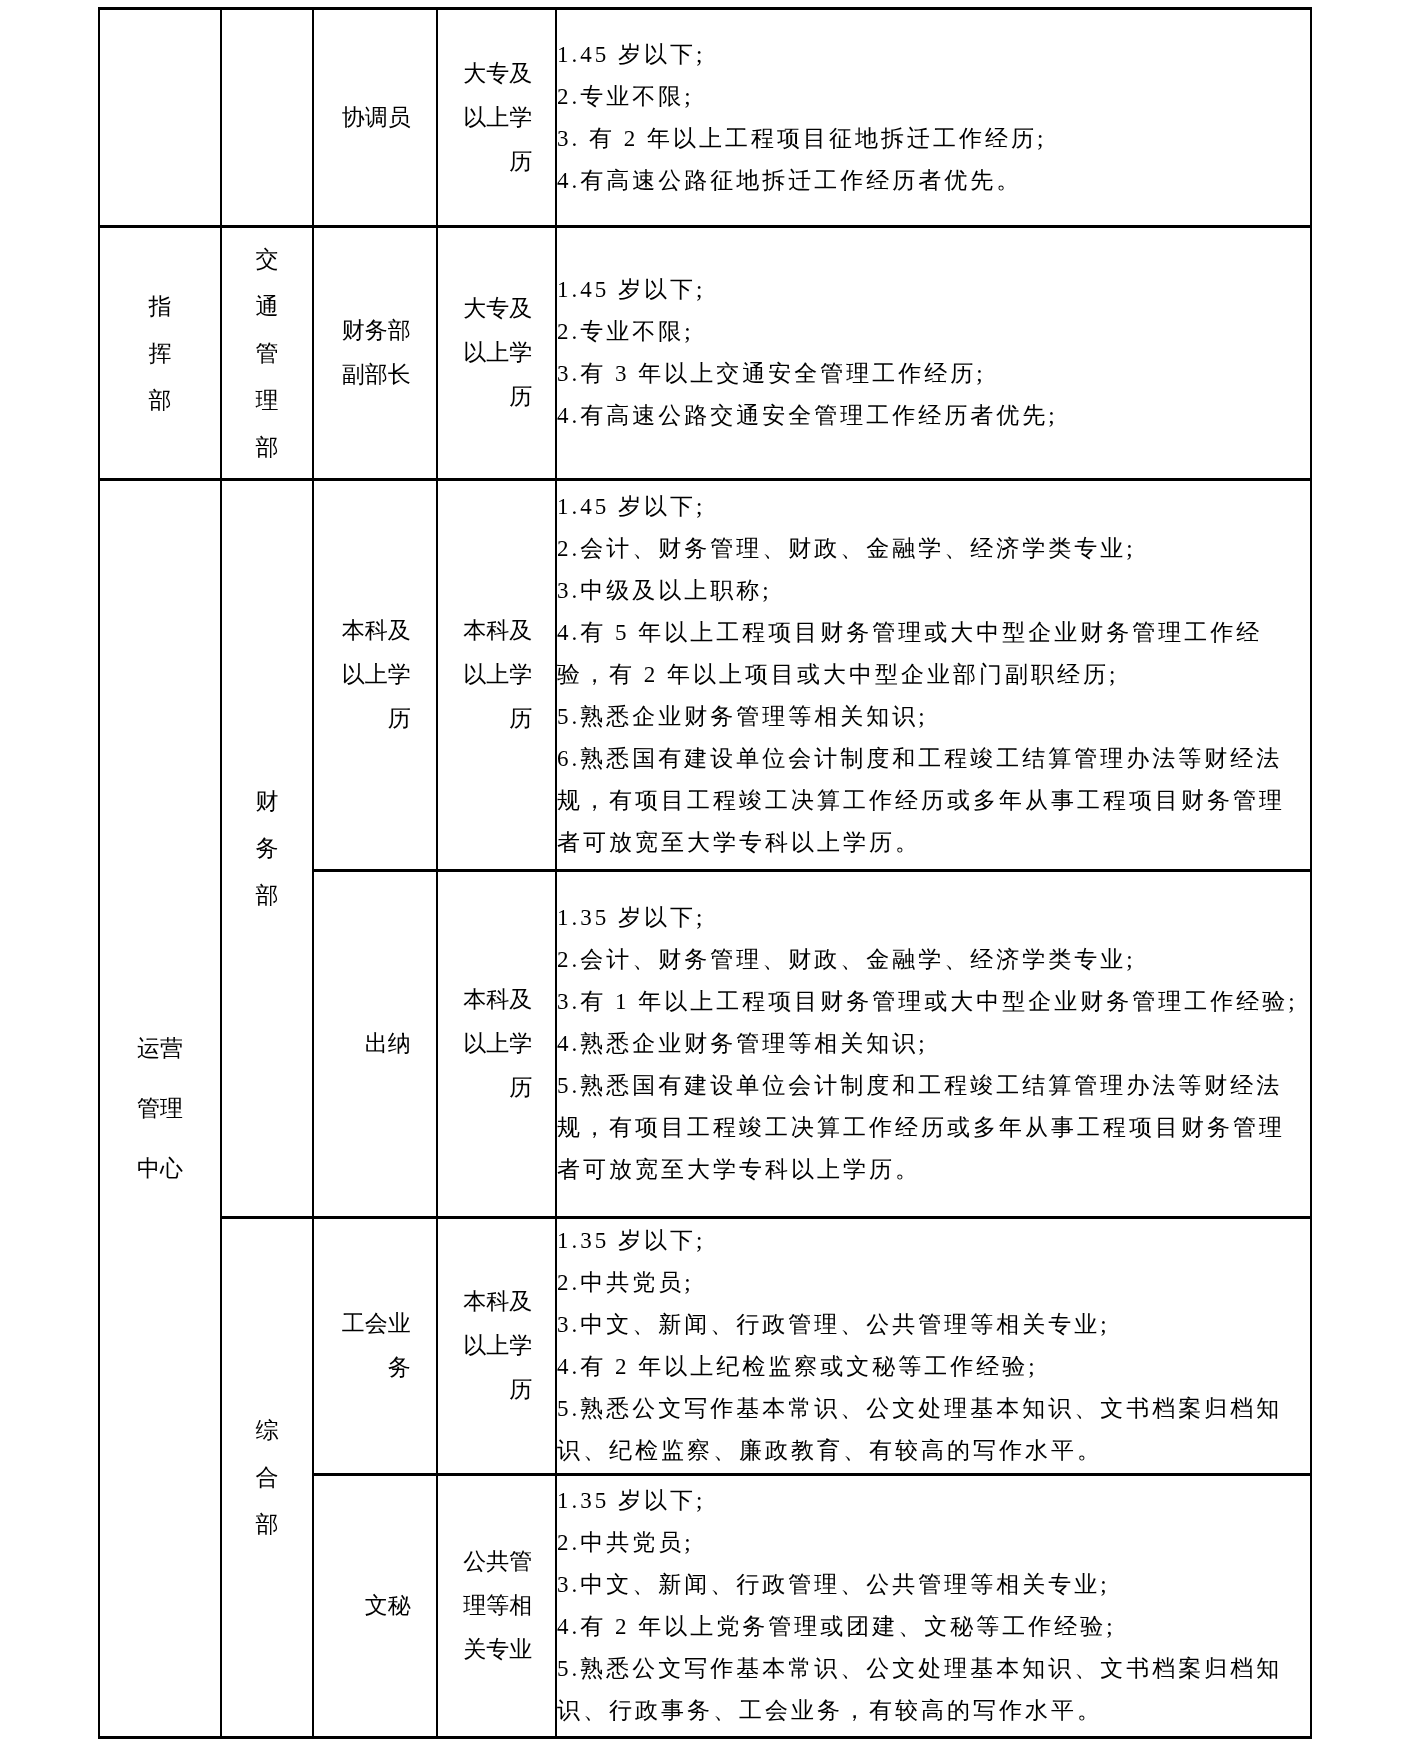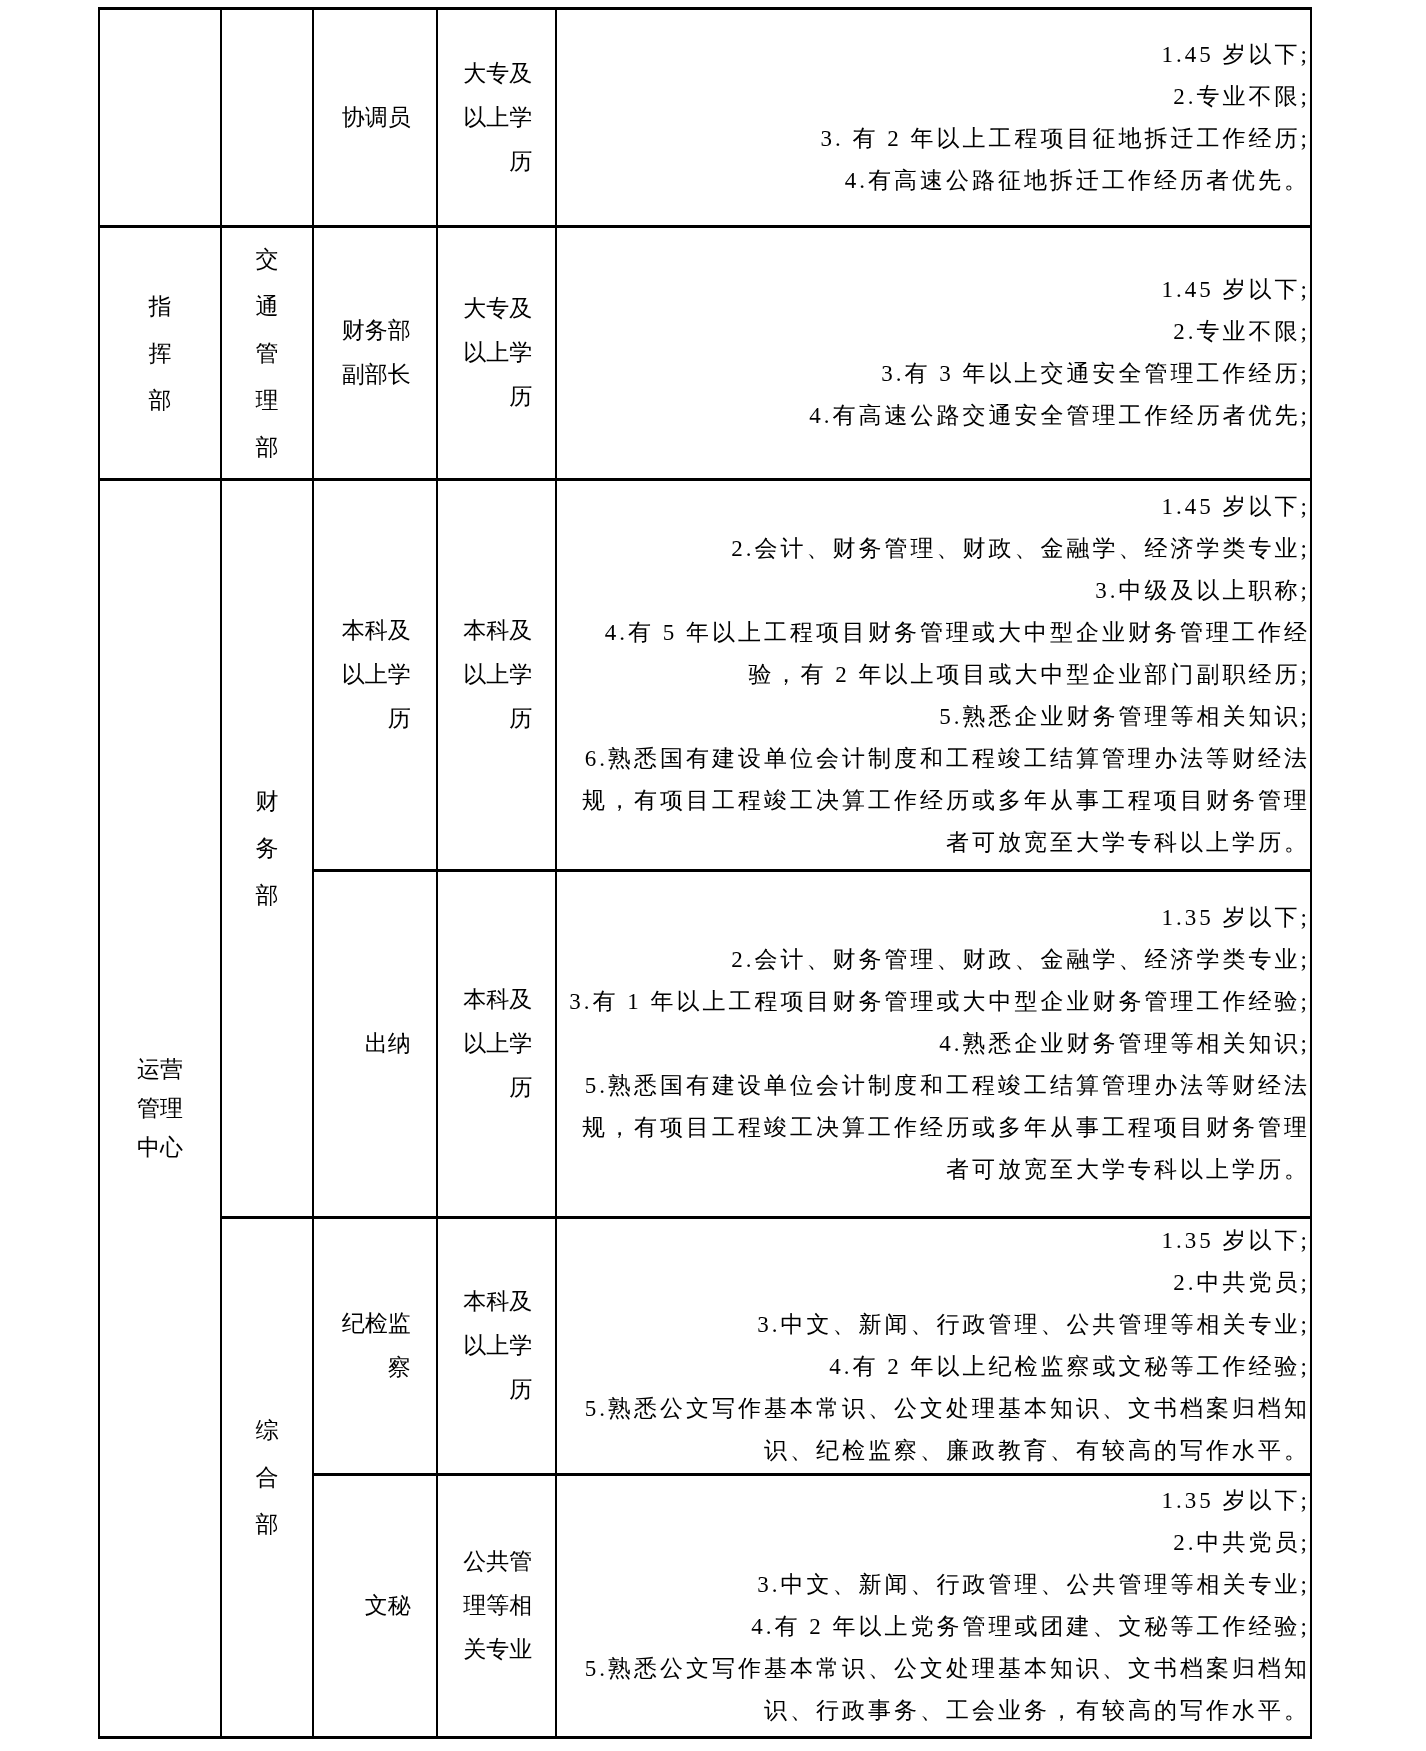--- a/index.html
+++ b/index.html
@@ -50,41 +50,41 @@
     width: 1.05em;
     margin: 0 auto;
     line-height: 47px;
     text-align: center;
     word-break: break-all;
   }
   
   .vtext2 {
     width: 2.1em;
     margin: 0 auto;
-    line-height: 39px;
+    line-height: 60px;
     text-align: center;
     word-break: break-all;
   }
   td.dept-shift { padding-bottom: 220px; }
 
   
   .blk3 {
     width: 3.1em;
     margin: 0 auto;
     line-height: 44px;
     text-align: right;
     word-break: break-all;
   }
 
   
   td.req {
     padding: 4px 6px 4px 13px;
     line-height: 42px;
     letter-spacing: 3px;
-    text-align: right;
+    text-align: left;
     white-space: pre-line;
     word-break: break-all;
   }
 </style>
 </head>
 <body>
 
 <div class="page">
   <div class="table-wrap">
     <table class="recruit">
@@ -164,21 +164,21 @@
 3.有 1 年以上工程项目财务管理或大中型企业财务管理工作经验;
 4.熟悉企业财务管理等相关知识;
 5.熟悉国有建设单位会计制度和工程竣工结算管理办法等财经法规，有项目工程竣工决算工作经历或多年从事工程项目财务管理者可放宽至大学专科以上学历。</td>
       </tr>
 
       <tr class="r5">
         <td rowspan="2">
           <div class="vtext">综合部</div>
         </td>
         <td>
-          <div class="blk3">纪检监察</div>
+          <div class="blk3">工会业务</div>
         </td>
         <td>
           <div class="blk3">本科及以上学历</div>
         </td>
         <td class="req">1.35 岁以下;
 2.中共党员;
 3.中文、新闻、行政管理、公共管理等相关专业;
 4.有 2 年以上纪检监察或文秘等工作经验;
 5.熟悉公文写作基本常识、公文处理基本知识、文书档案归档知识、纪检监察、廉政教育、有较高的写作水平。</td>
       </tr>

